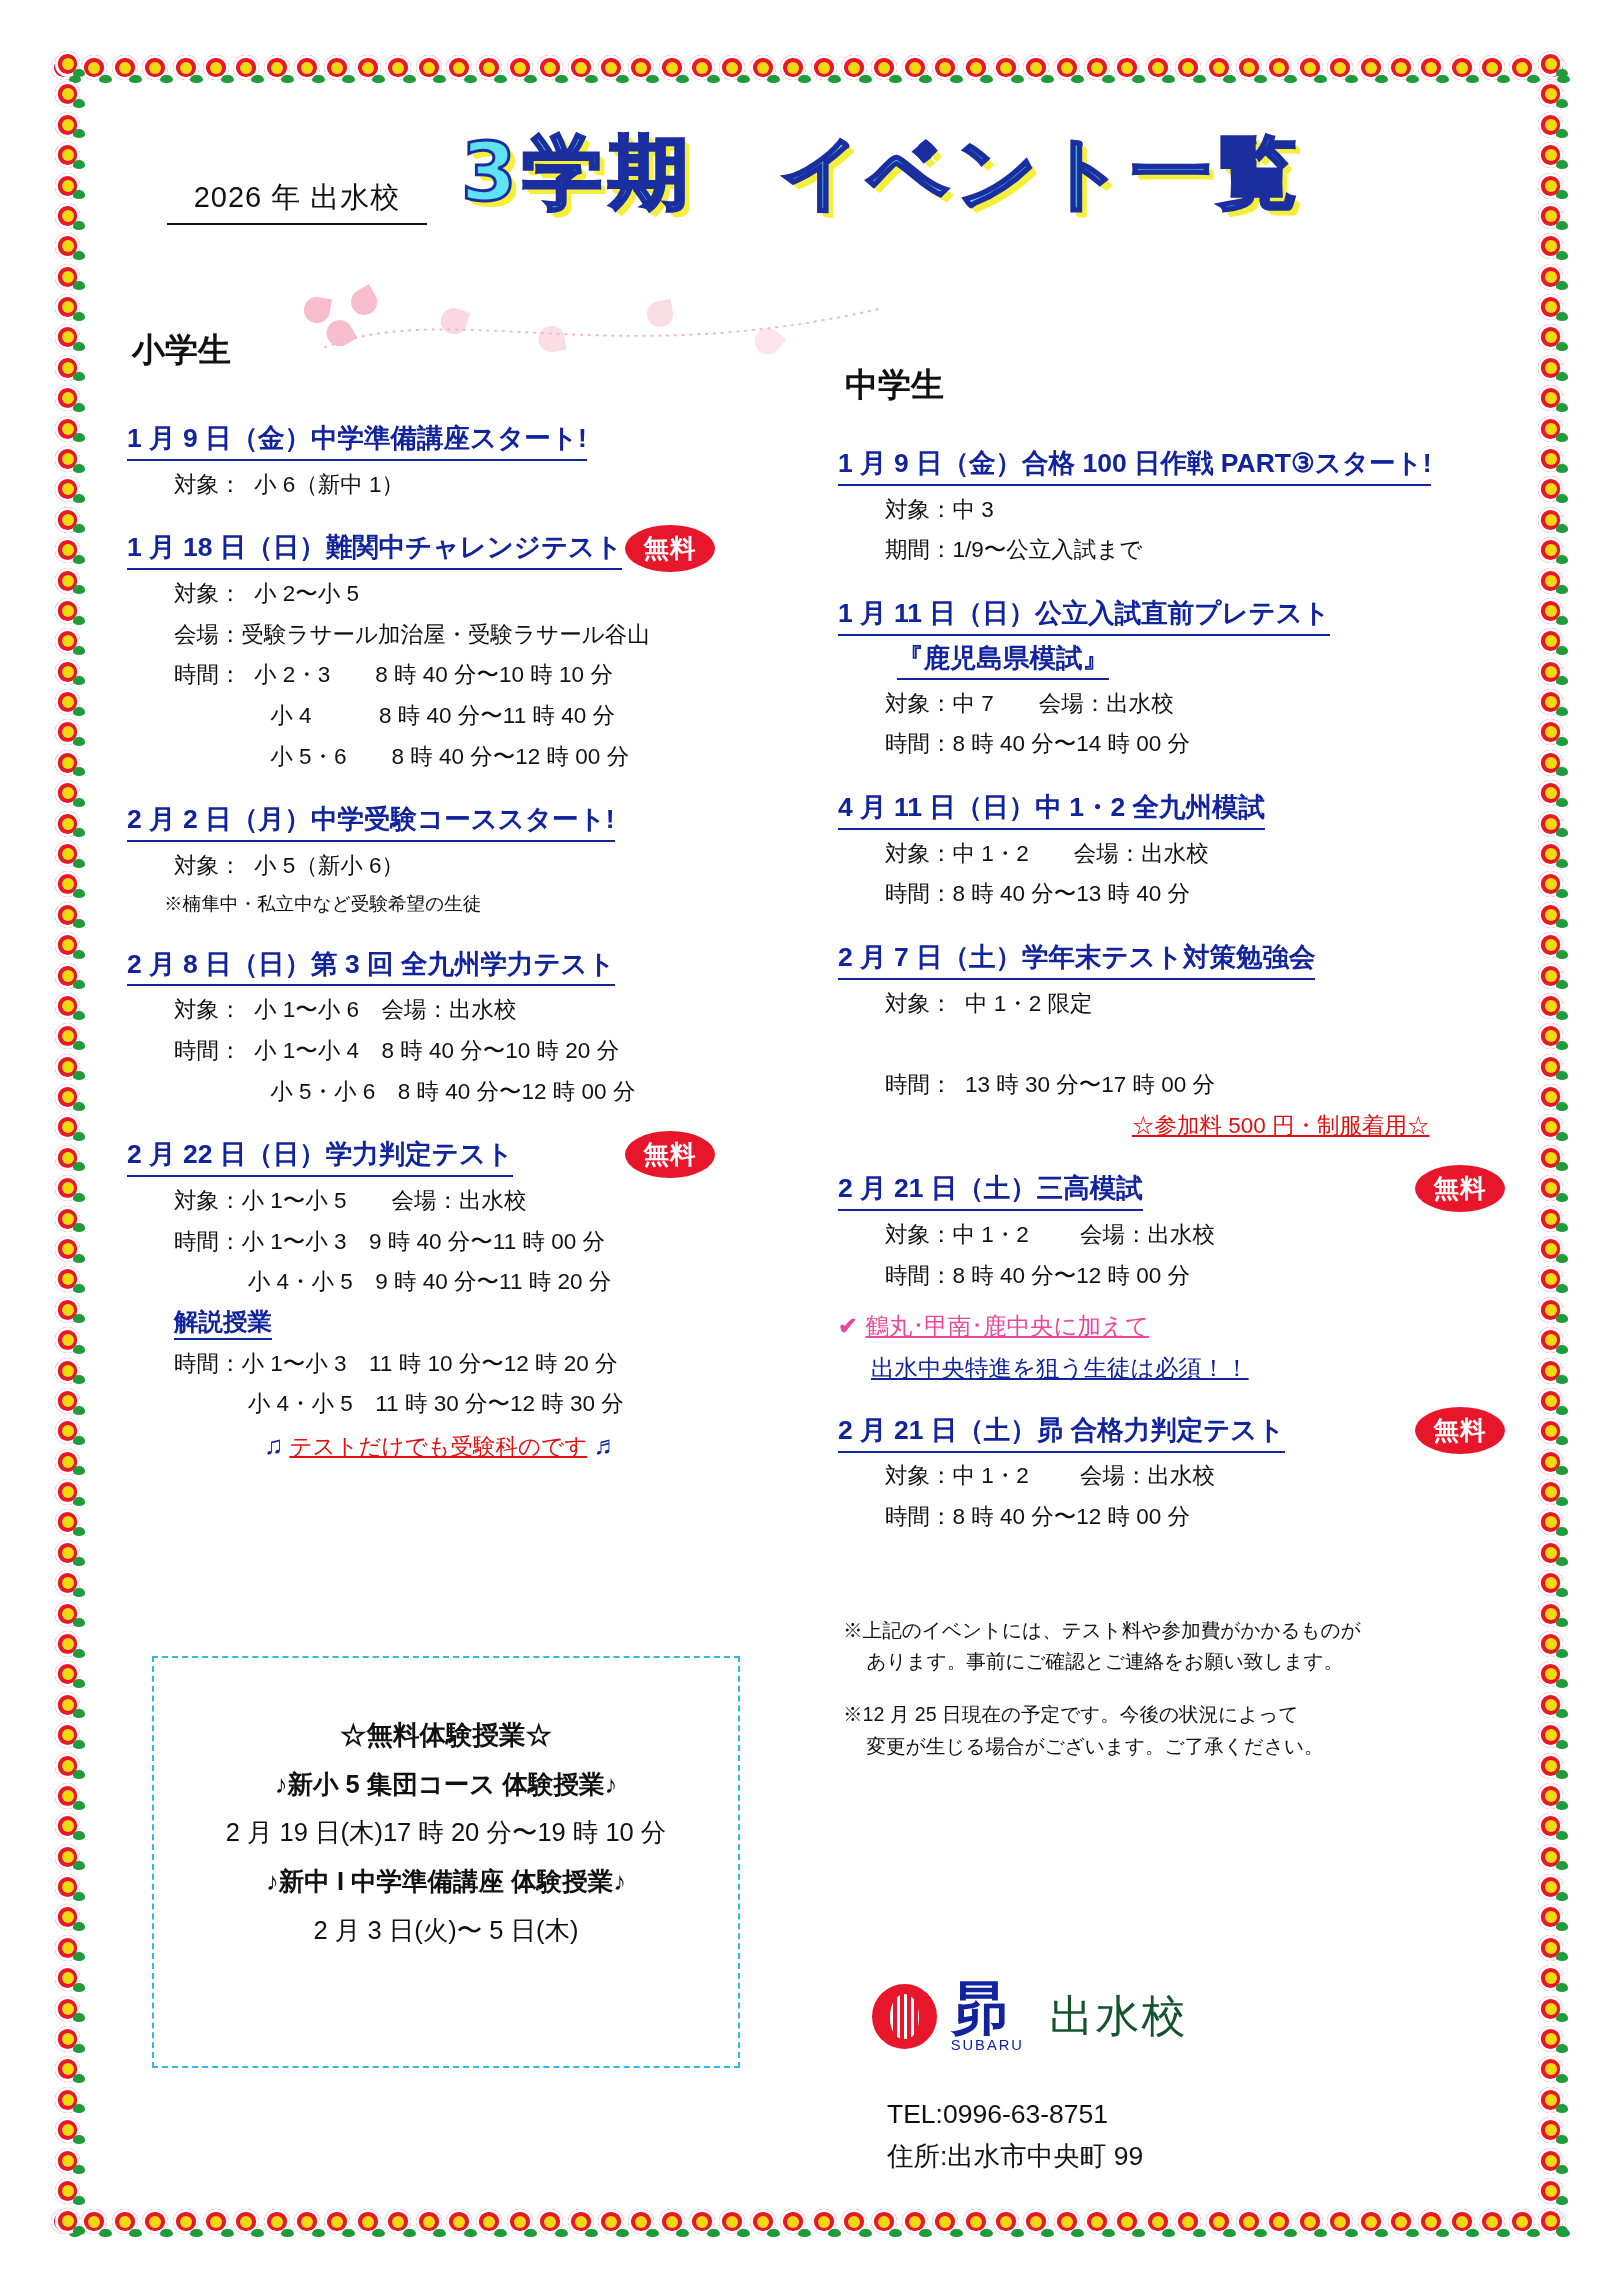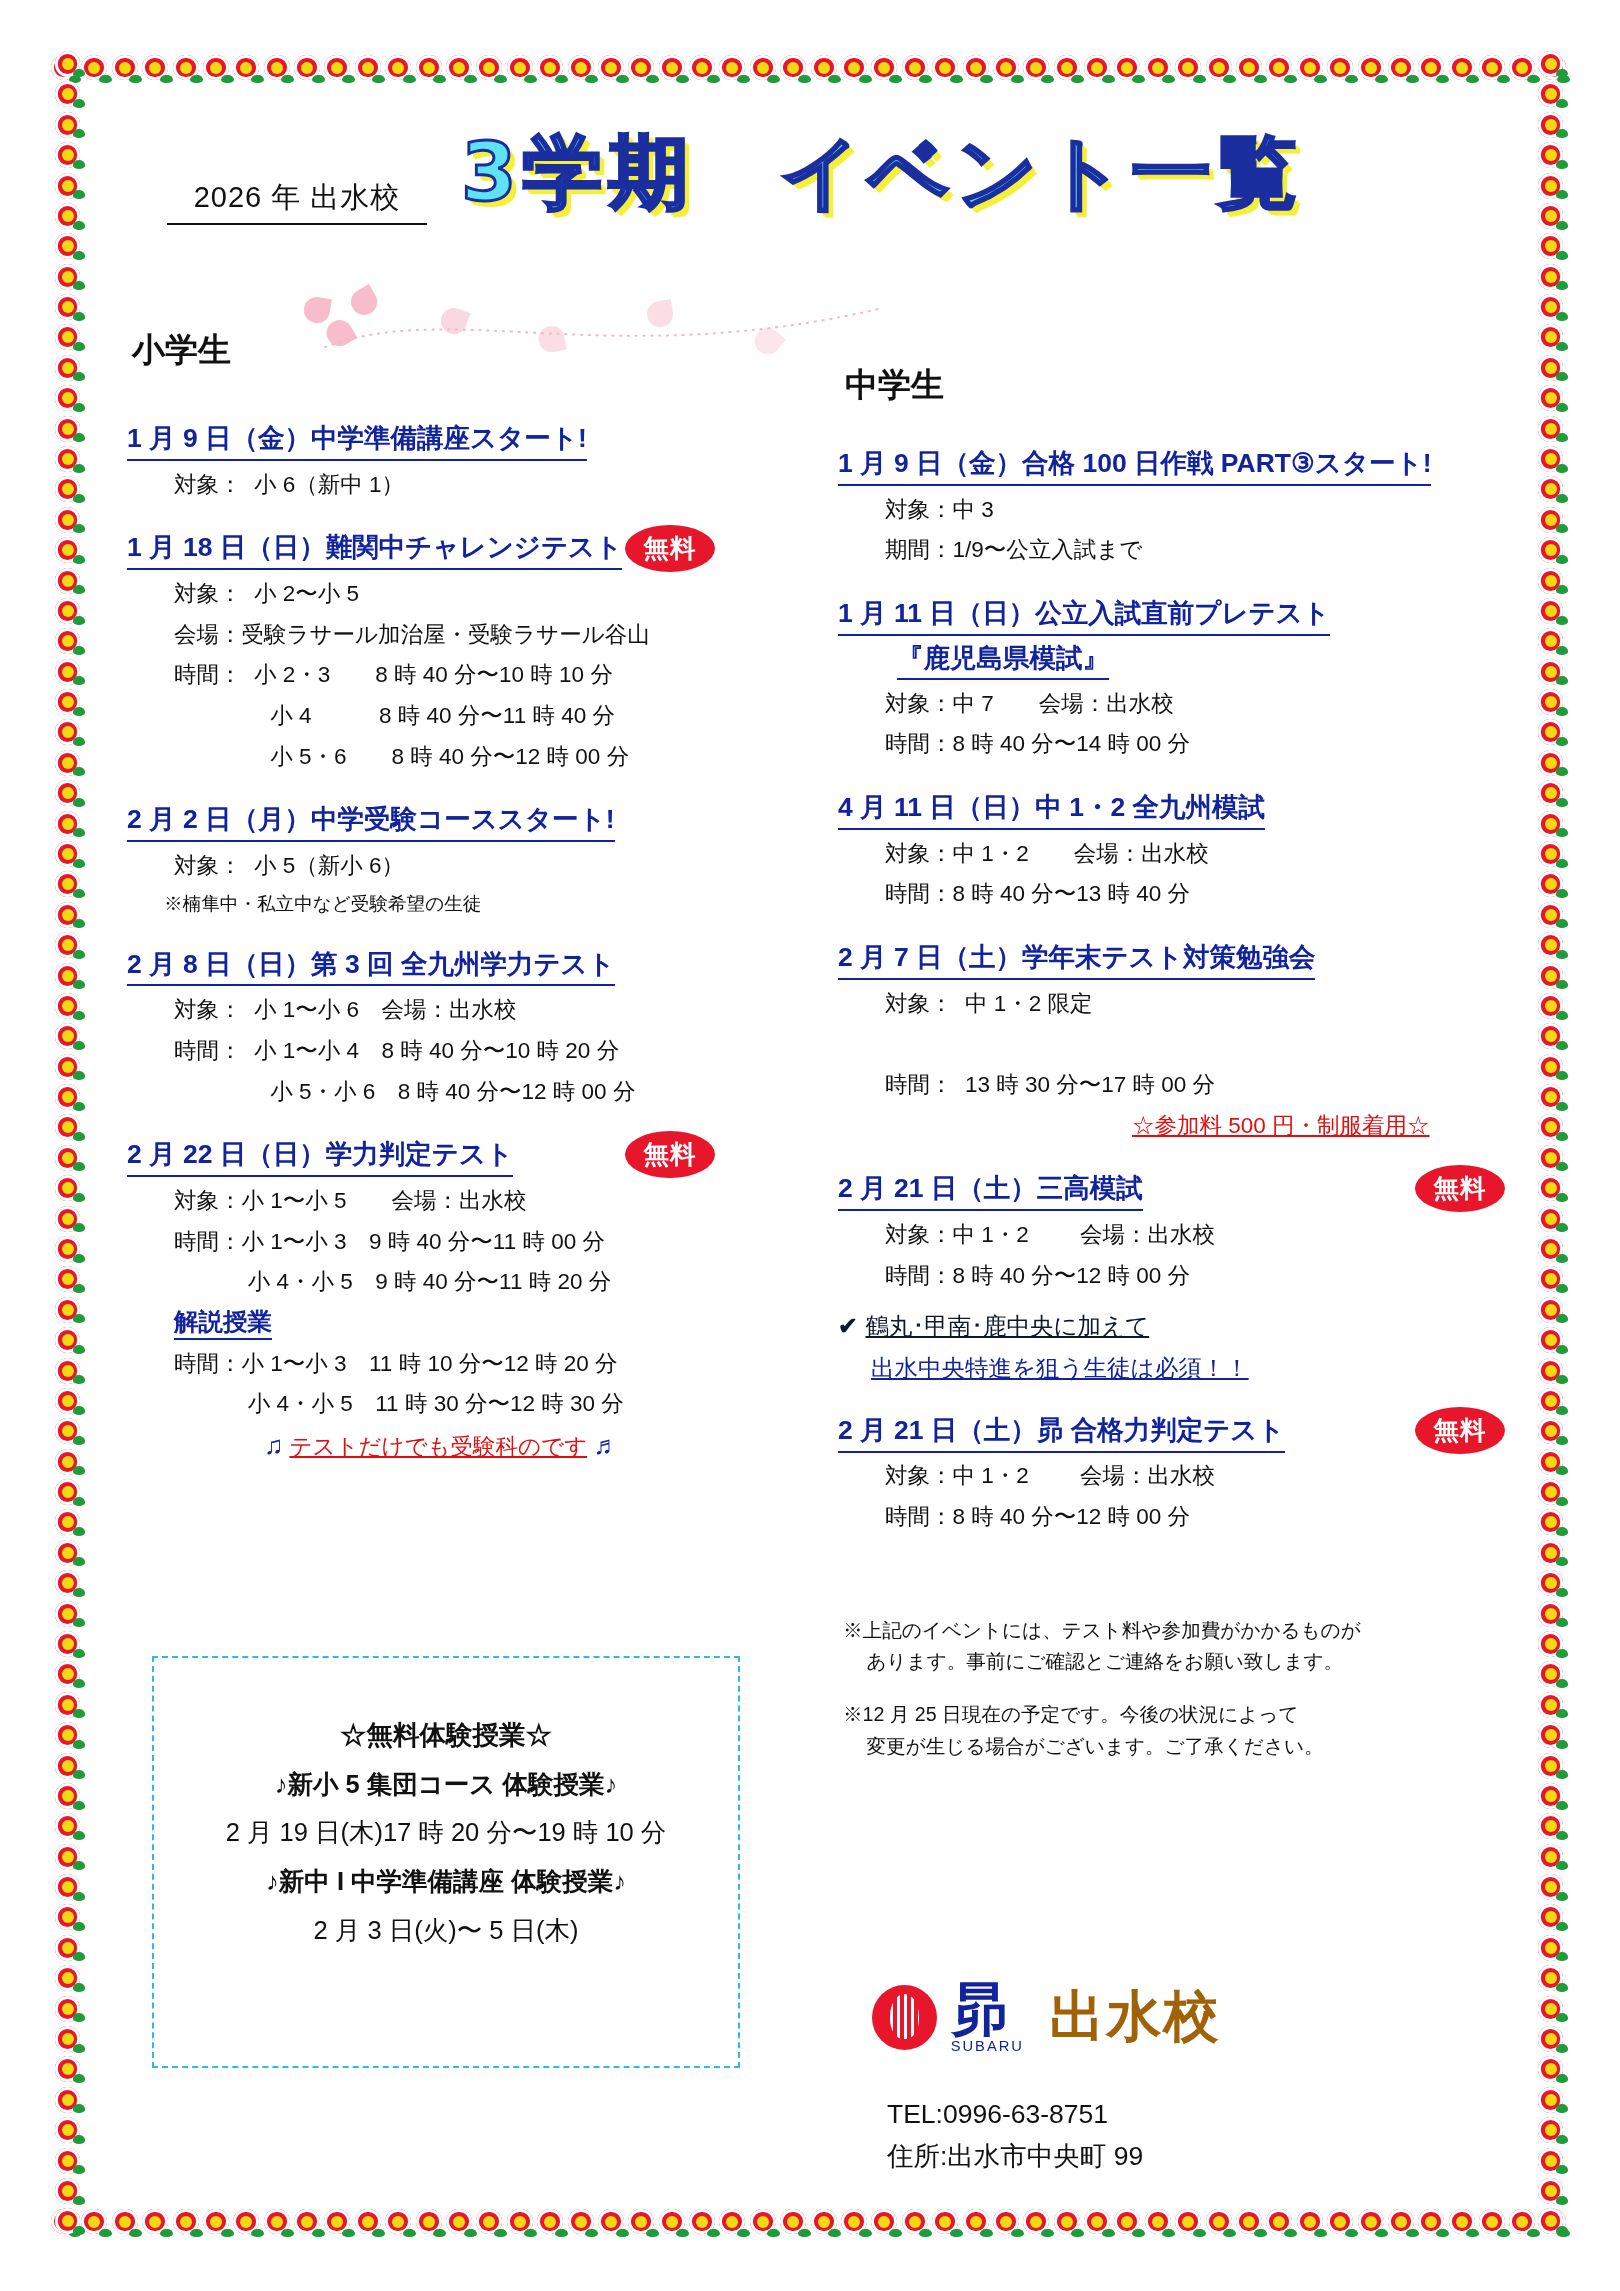--- a/index.html
+++ b/index.html
@@ -99,21 +99,21 @@
     margin-left:137px;margin-top:9.8px;font-size:22.5px;color:#e01010;
   }
   .music-line .note{color:#12239e;font-size:25.5px;}
   .music-line u{text-decoration:underline;}
 
   .subtitle-link{
     font-size:24.5px;color:#12239e;font-weight:bold;border-bottom:2px solid #12239e;
     display:inline-block;margin-left:47px;margin-top:5.9px;
   }
   .check-line{
-    font-size:23.5px;color:#0f172a;margin-top:3.9px;
+    font-size:23.5px;color:#ec4899;margin-top:3.9px;
   }
   .check-line .ck{font-weight:bold;margin-right:7.8px;}
   .check-line u{text-decoration:underline;}
   .check-line2{
     font-size:23.5px;color:#12239e;margin-top:9.8px;margin-left:33px;
     text-decoration:underline;
   }
 
   
   .dashed-box{
@@ -148,21 +148,21 @@
   .logo-mark:before{
     content:"";position:absolute;left:17.6px;top:9.8px;width:29px;height:45px;
     border-radius:50% 50% 45% 45%;
     background:repeating-linear-gradient(90deg,#ffffff 0 2.9px,#e8162a 2.9px 6.9px);
   }
   .logo-kanji{
     font-size:57px;font-weight:bold;color:#12239e;font-family:"DejaVu Sans",sans-serif;
     line-height:1;
   }
   .logo-sub{font-size:14.7px;color:#12239e;letter-spacing:2px;text-align:center;}
-  .logo-school{font-size:55px;font-weight:bold;color:#a16207;margin-left:25.5px;letter-spacing:2px;}
+  .logo-school{font-size:44px;font-weight:normal;color:#14532d;margin-left:25.5px;letter-spacing:2px;}
   .contact{
     position:absolute;left:887px;top:2093px;font-size:26.5px;color:#111;line-height:1.6;
   }
 </style>
 </head>
 <body>
 
 <div class="page">
 
   <div class="band-top border-band" id="band-top">

